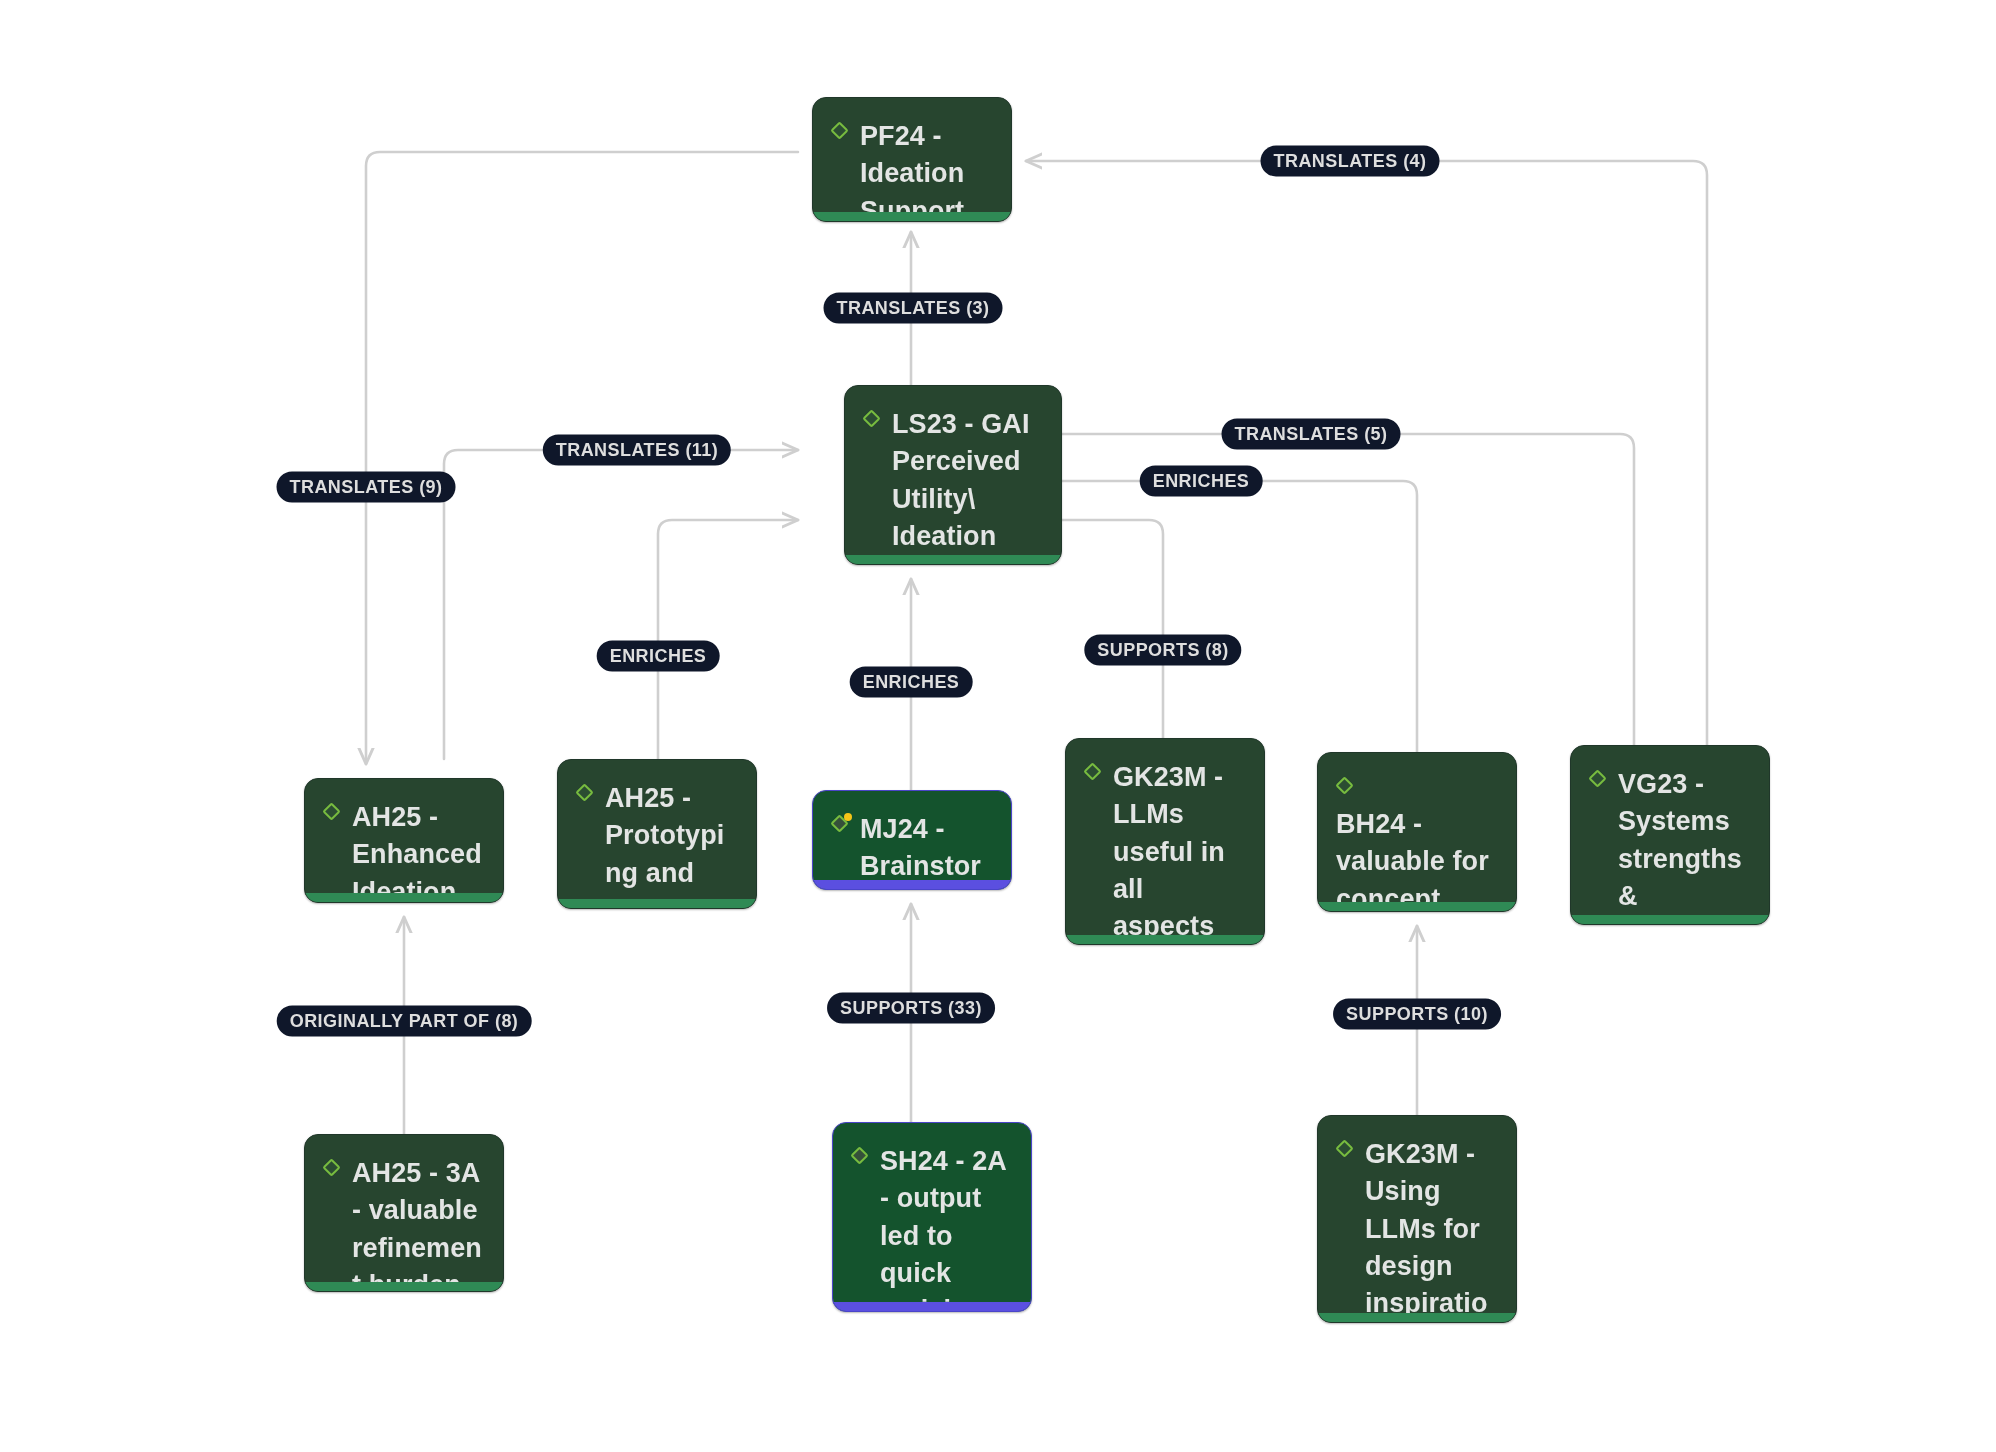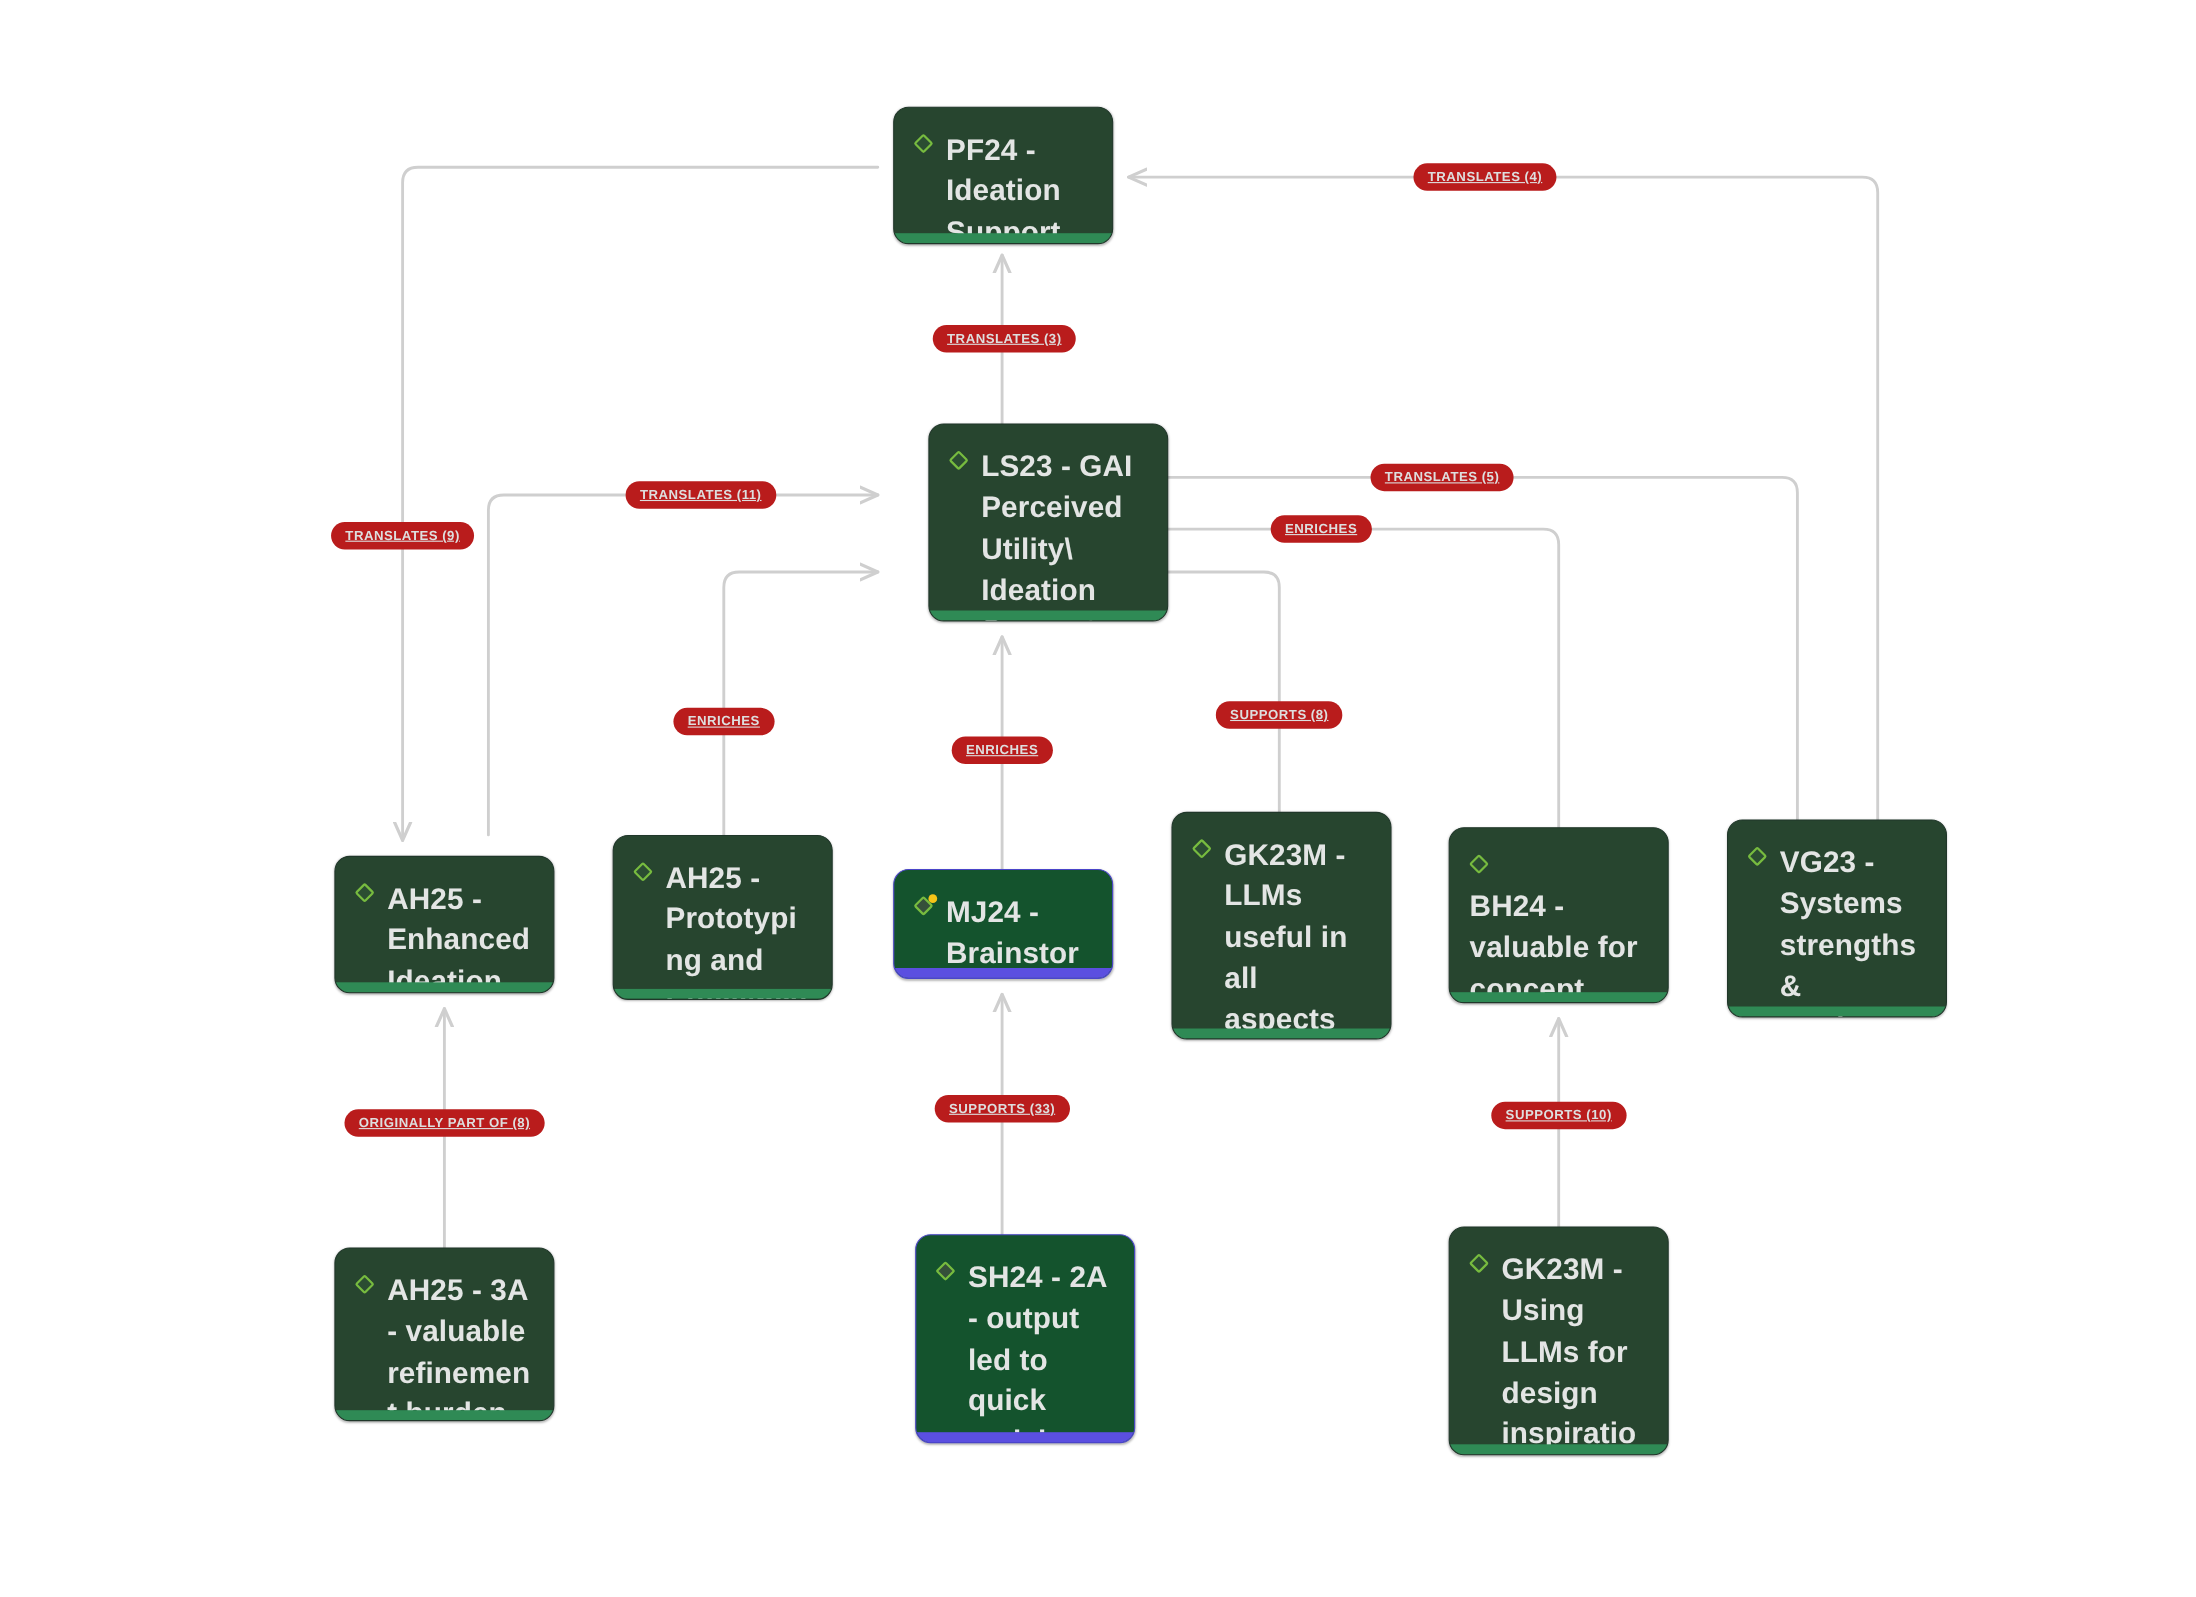--- a/index.html
+++ b/index.html
@@ -85,30 +85,29 @@
     color: #e3e5e4;
     font-size: 27px;
     font-weight: bold;
     line-height: 1.38;
     letter-spacing: 0.1px;
     word-break: break-word;
   }
   .edge-label {
     position: absolute;
     transform: translate(-50%, -50%);
-    background: #b91c1c;
+    background: #0f172a;
     color: #dedede;
-    font-size: 12px;
+    font-size: 18px;
     font-weight: bold;
     letter-spacing: 0.45px;
     padding: 6px 13px 7px 13px;
     border-radius: 100px;
     white-space: nowrap;
     line-height: 1;
-    text-decoration: underline;
   }
 </style>
 </head>
 <body>
 
 <div id="canvas">
 
   <svg id="edge-layer" viewBox="0 0 1996 1452" width="1996" height="1452" xmlns="http://www.w3.org/2000/svg">
     <defs>
       <marker id="arrow" viewBox="0 0 10 10" refX="9" refY="5" markerWidth="7" markerHeight="7" orient="auto-start-reverse">

